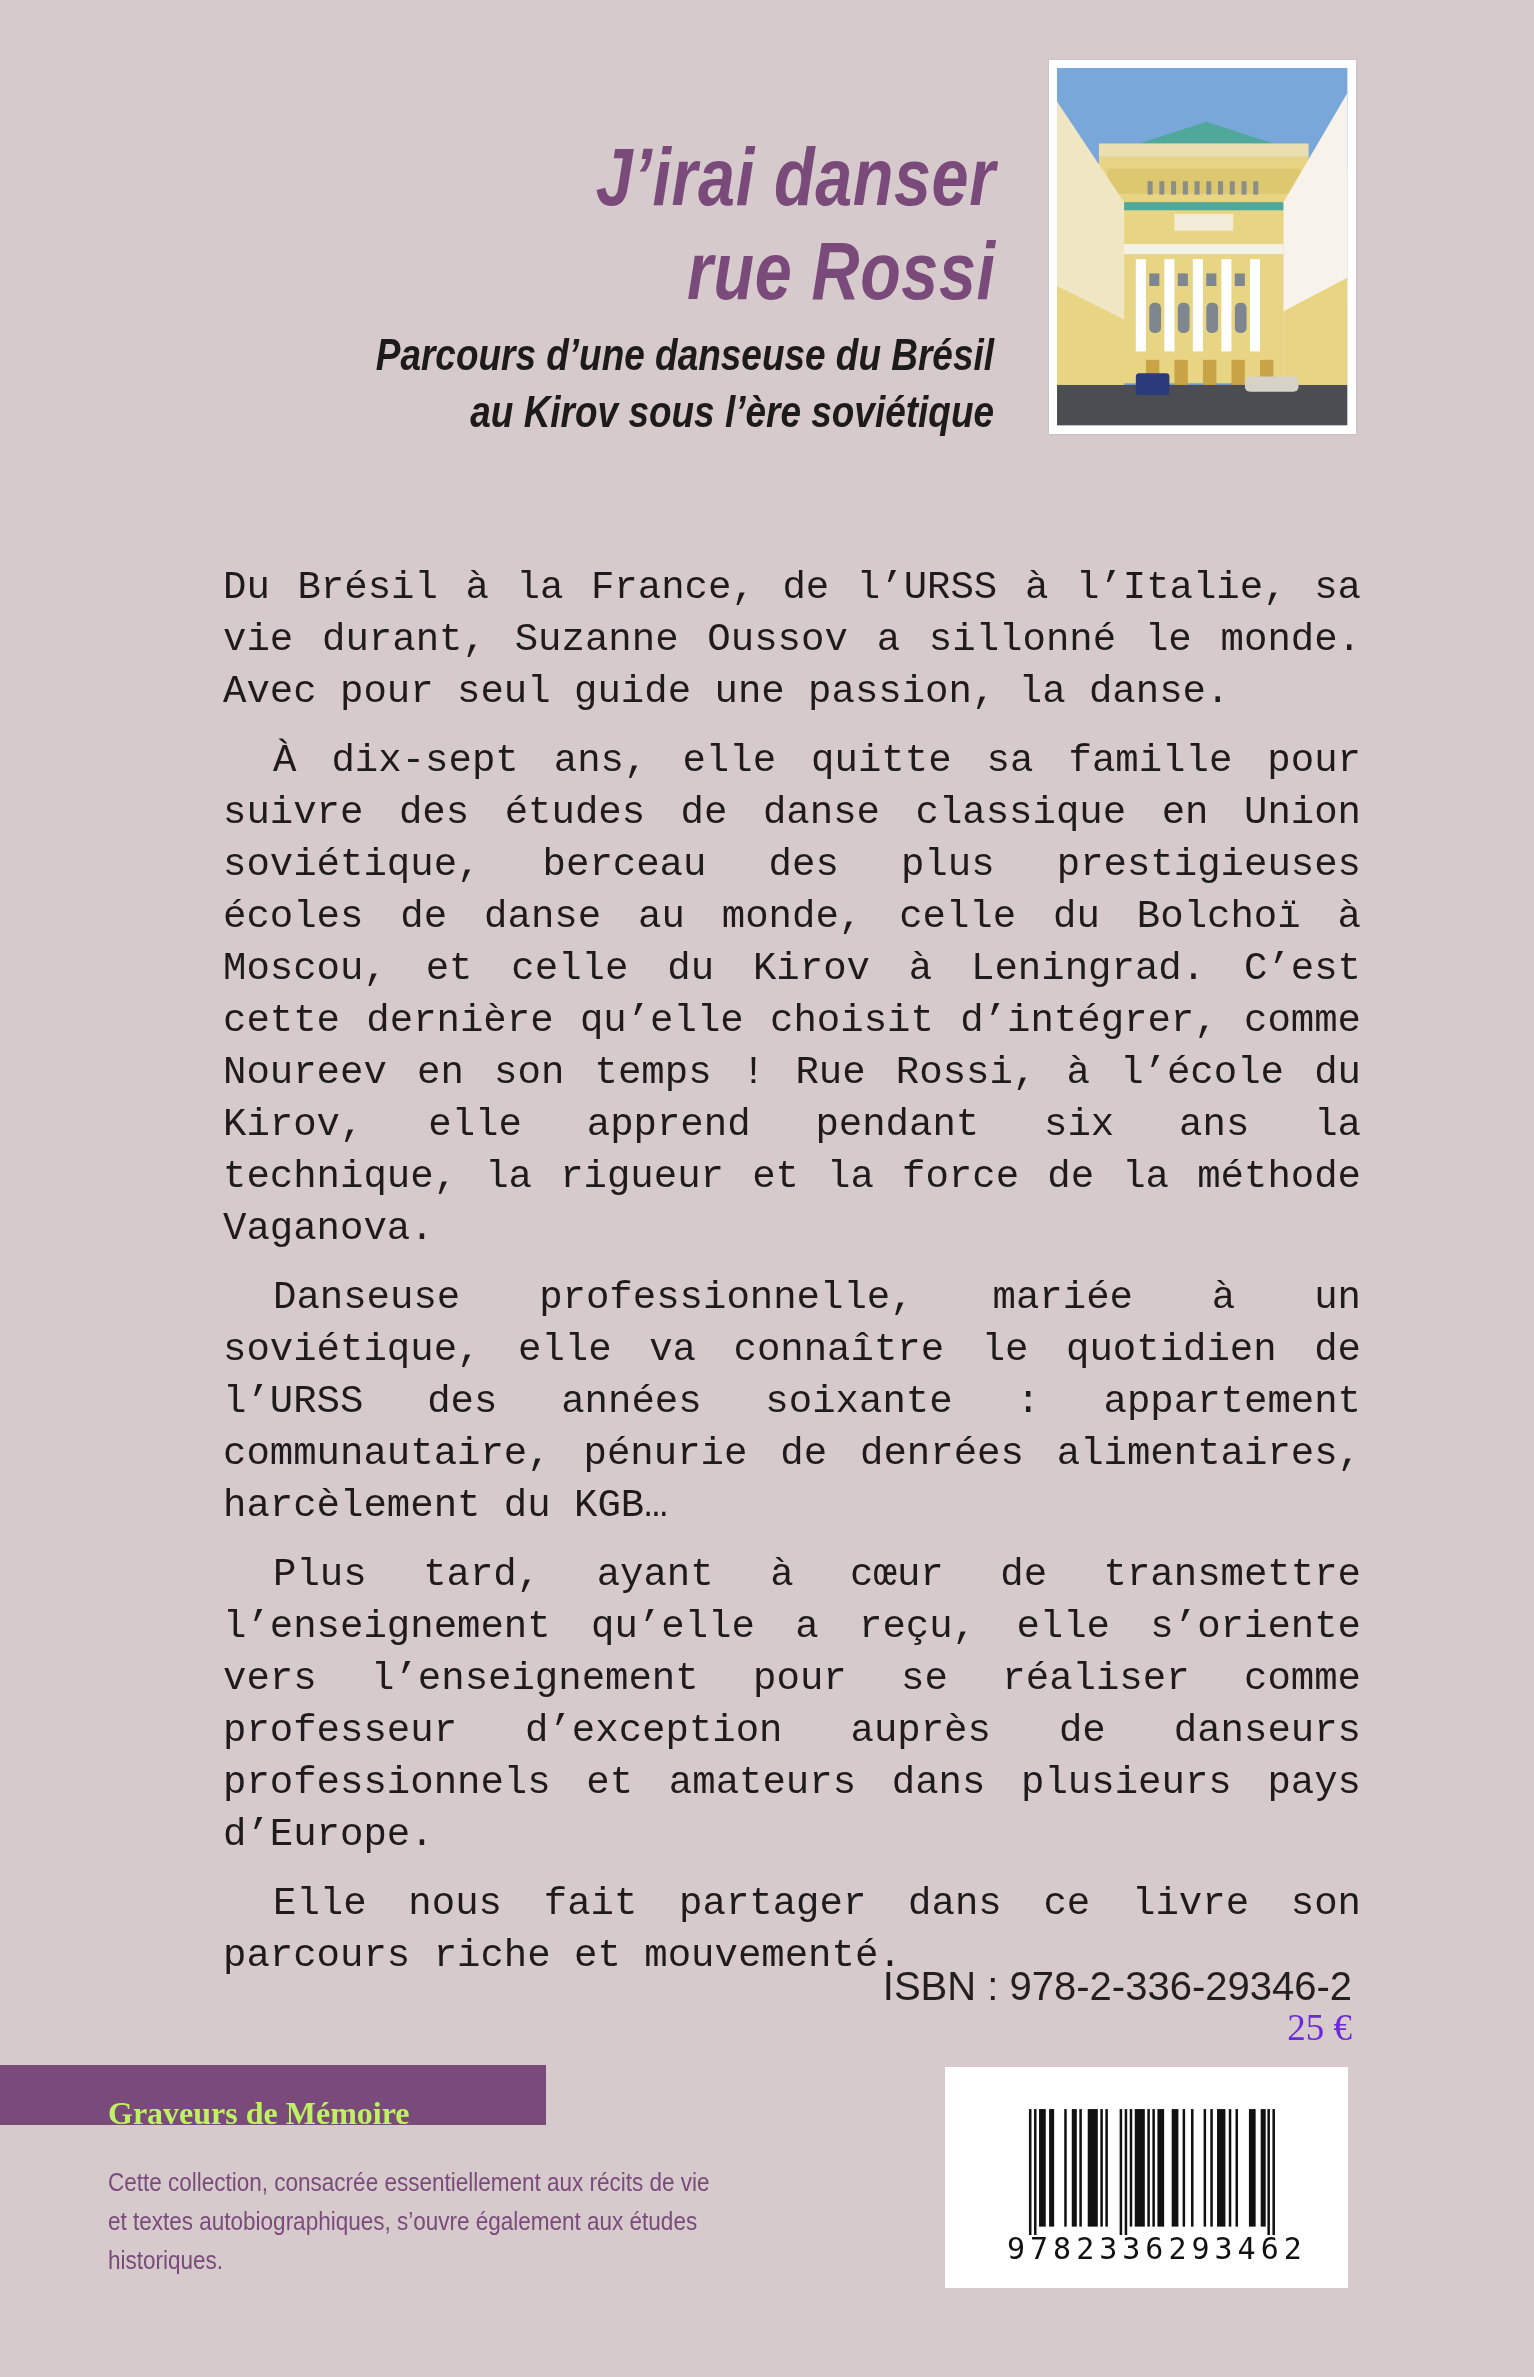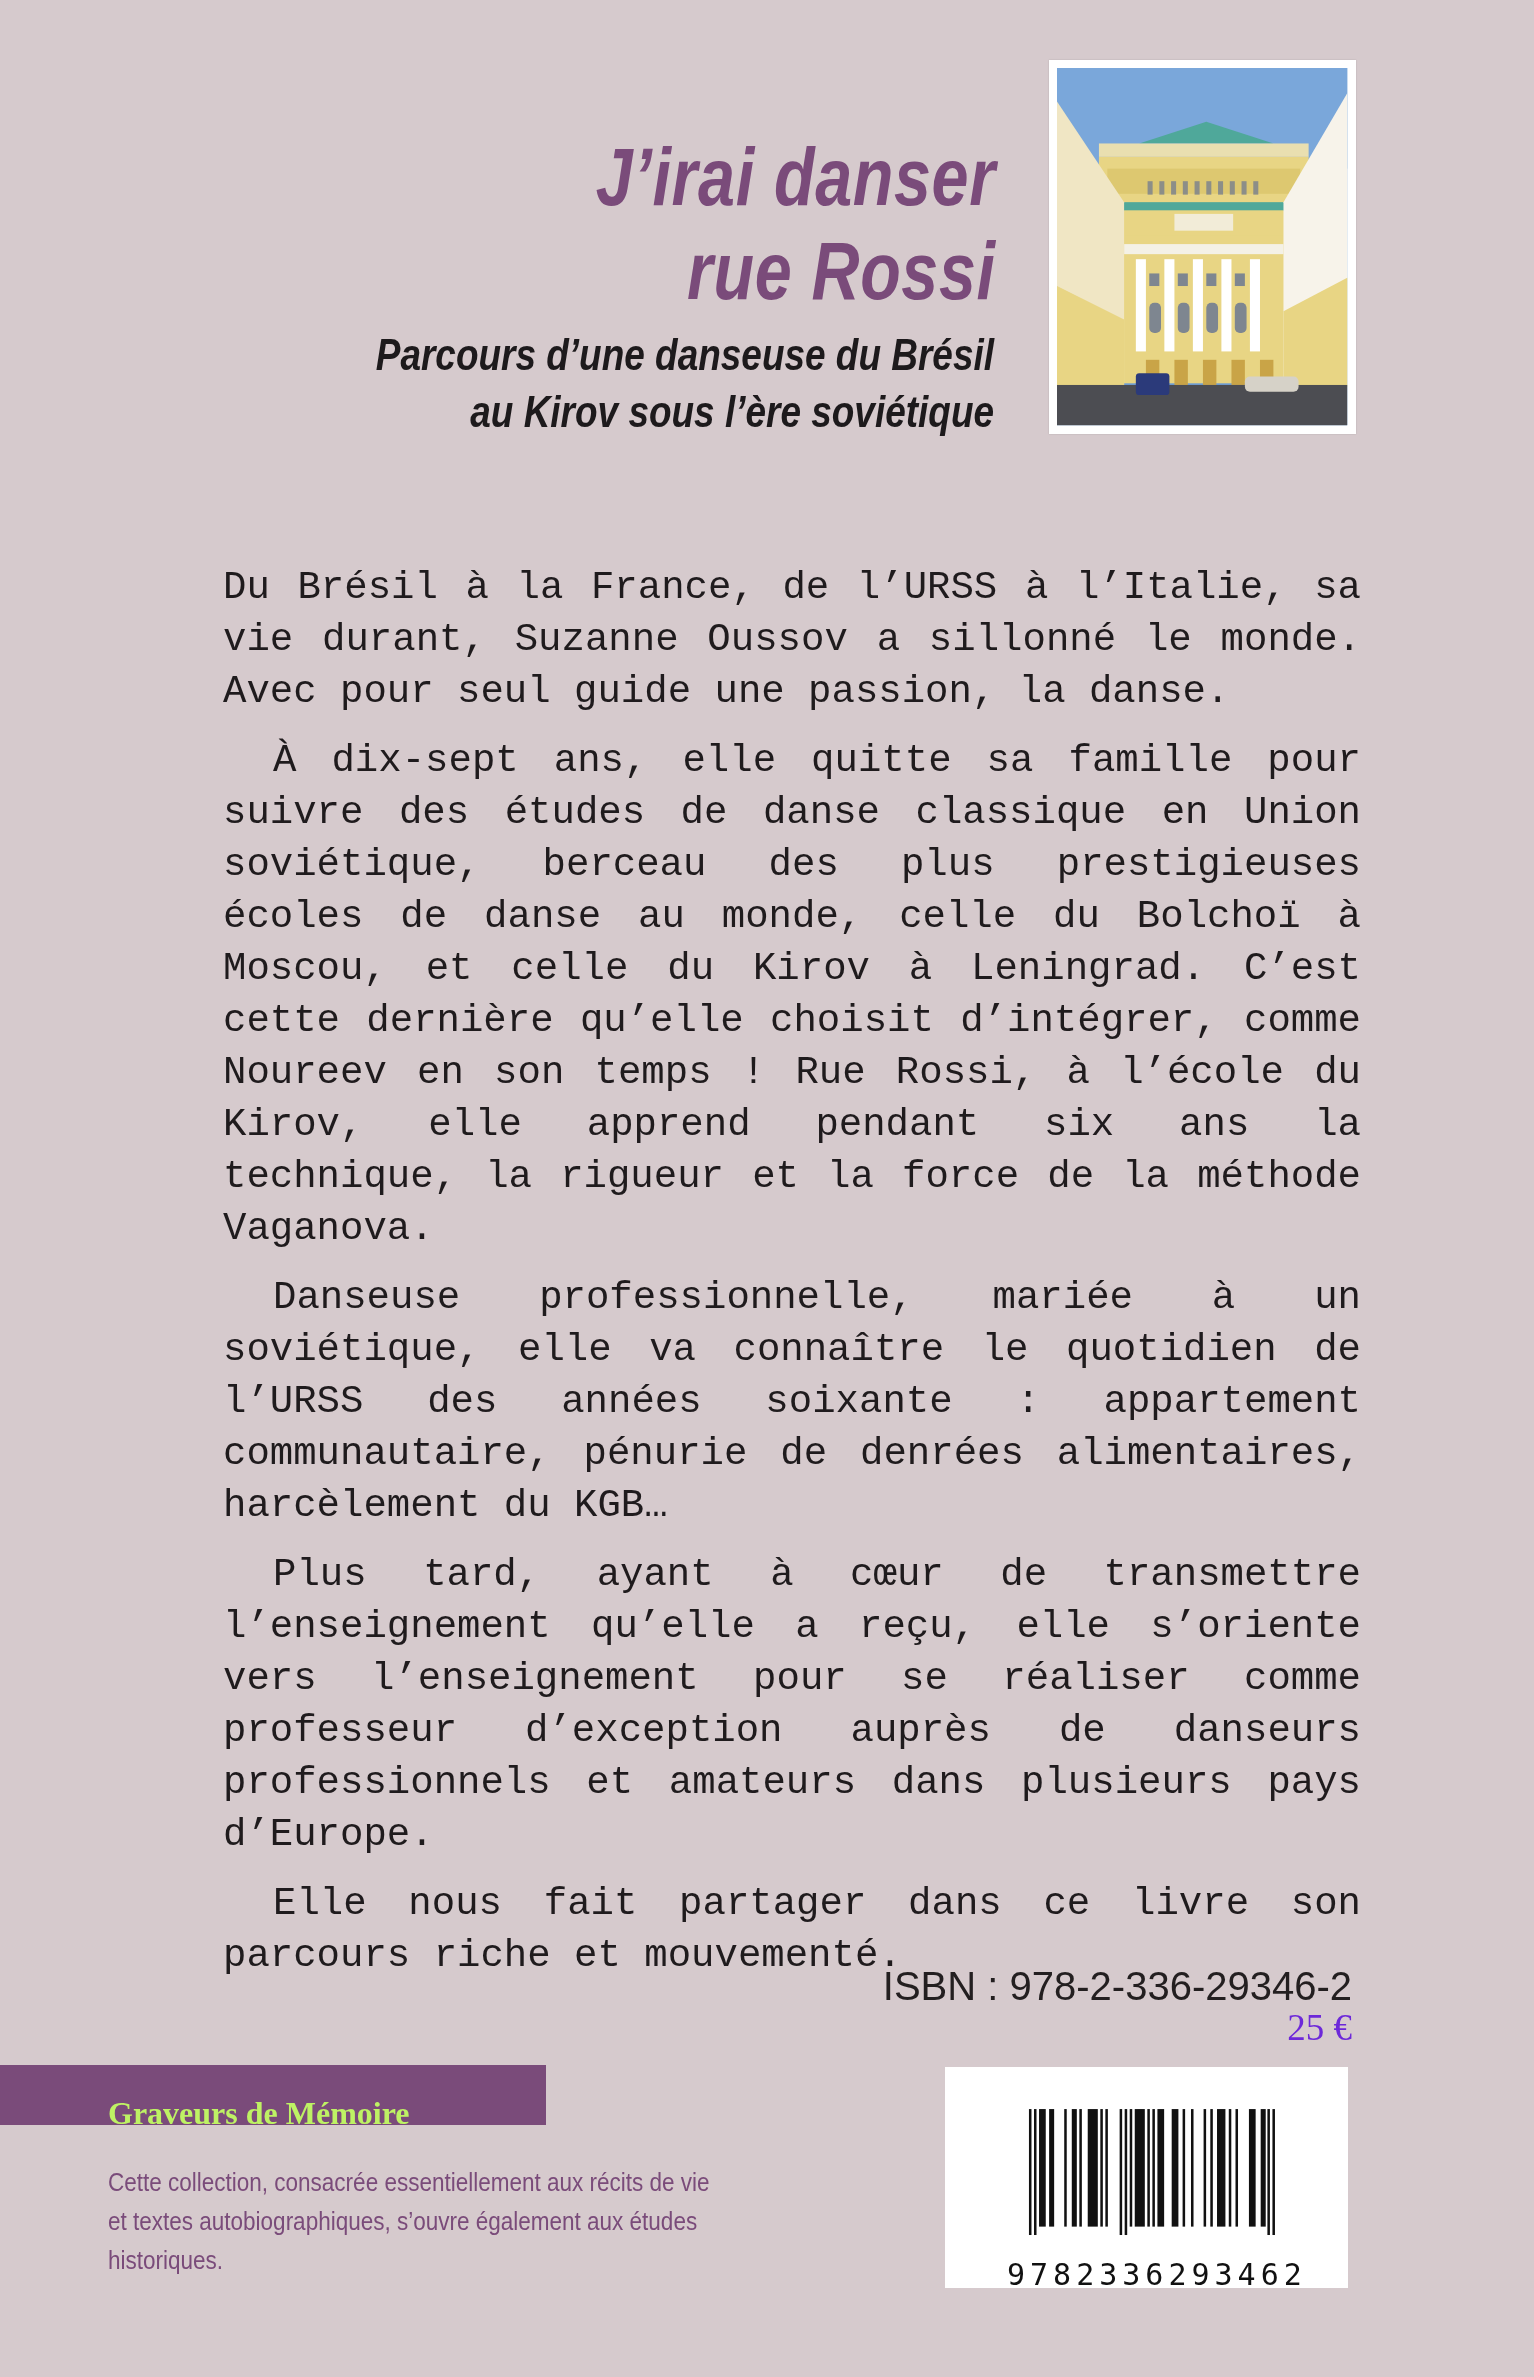--- a/index.html
+++ b/index.html
@@ -181,21 +181,21 @@
         <rect x="316" y="50" width="3" height="140"></rect>
       <rect x="324" y="50" width="10" height="140"></rect>
         <rect x="338" y="50" width="3" height="140"></rect>
       <rect x="346" y="50" width="3" height="140"></rect>
         <rect x="362" y="50" width="8" height="140"></rect>
       <rect x="376" y="50" width="6" height="140"></rect>
         <rect x="384" y="50" width="3" height="150"></rect>
       <rect x="390" y="50" width="3" height="150"></rect>
     </g>
   </svg>
-  <div style="position:absolute; left:62px; top:164px; font-family:'DejaVu Sans Mono', monospace; font-size:30px; letter-spacing:5px; color:#111;margin-top:26px;">9782336293462</div>
+  <div style="position:absolute; left:62px; top:164px; font-family:'DejaVu Sans Mono', monospace; font-size:30px; letter-spacing:5px; color:#111;">9782336293462</div>
 </div>
 
 <div class="collection-band">
   <div class="collection-name">Graveurs de Mémoire</div>
 </div>
 
 <div class="collection-desc">Cette collection, consacrée essentiellement aux récits de vie et textes autobiographiques, s’ouvre également aux études historiques.</div>
 
 
 </body></html>

